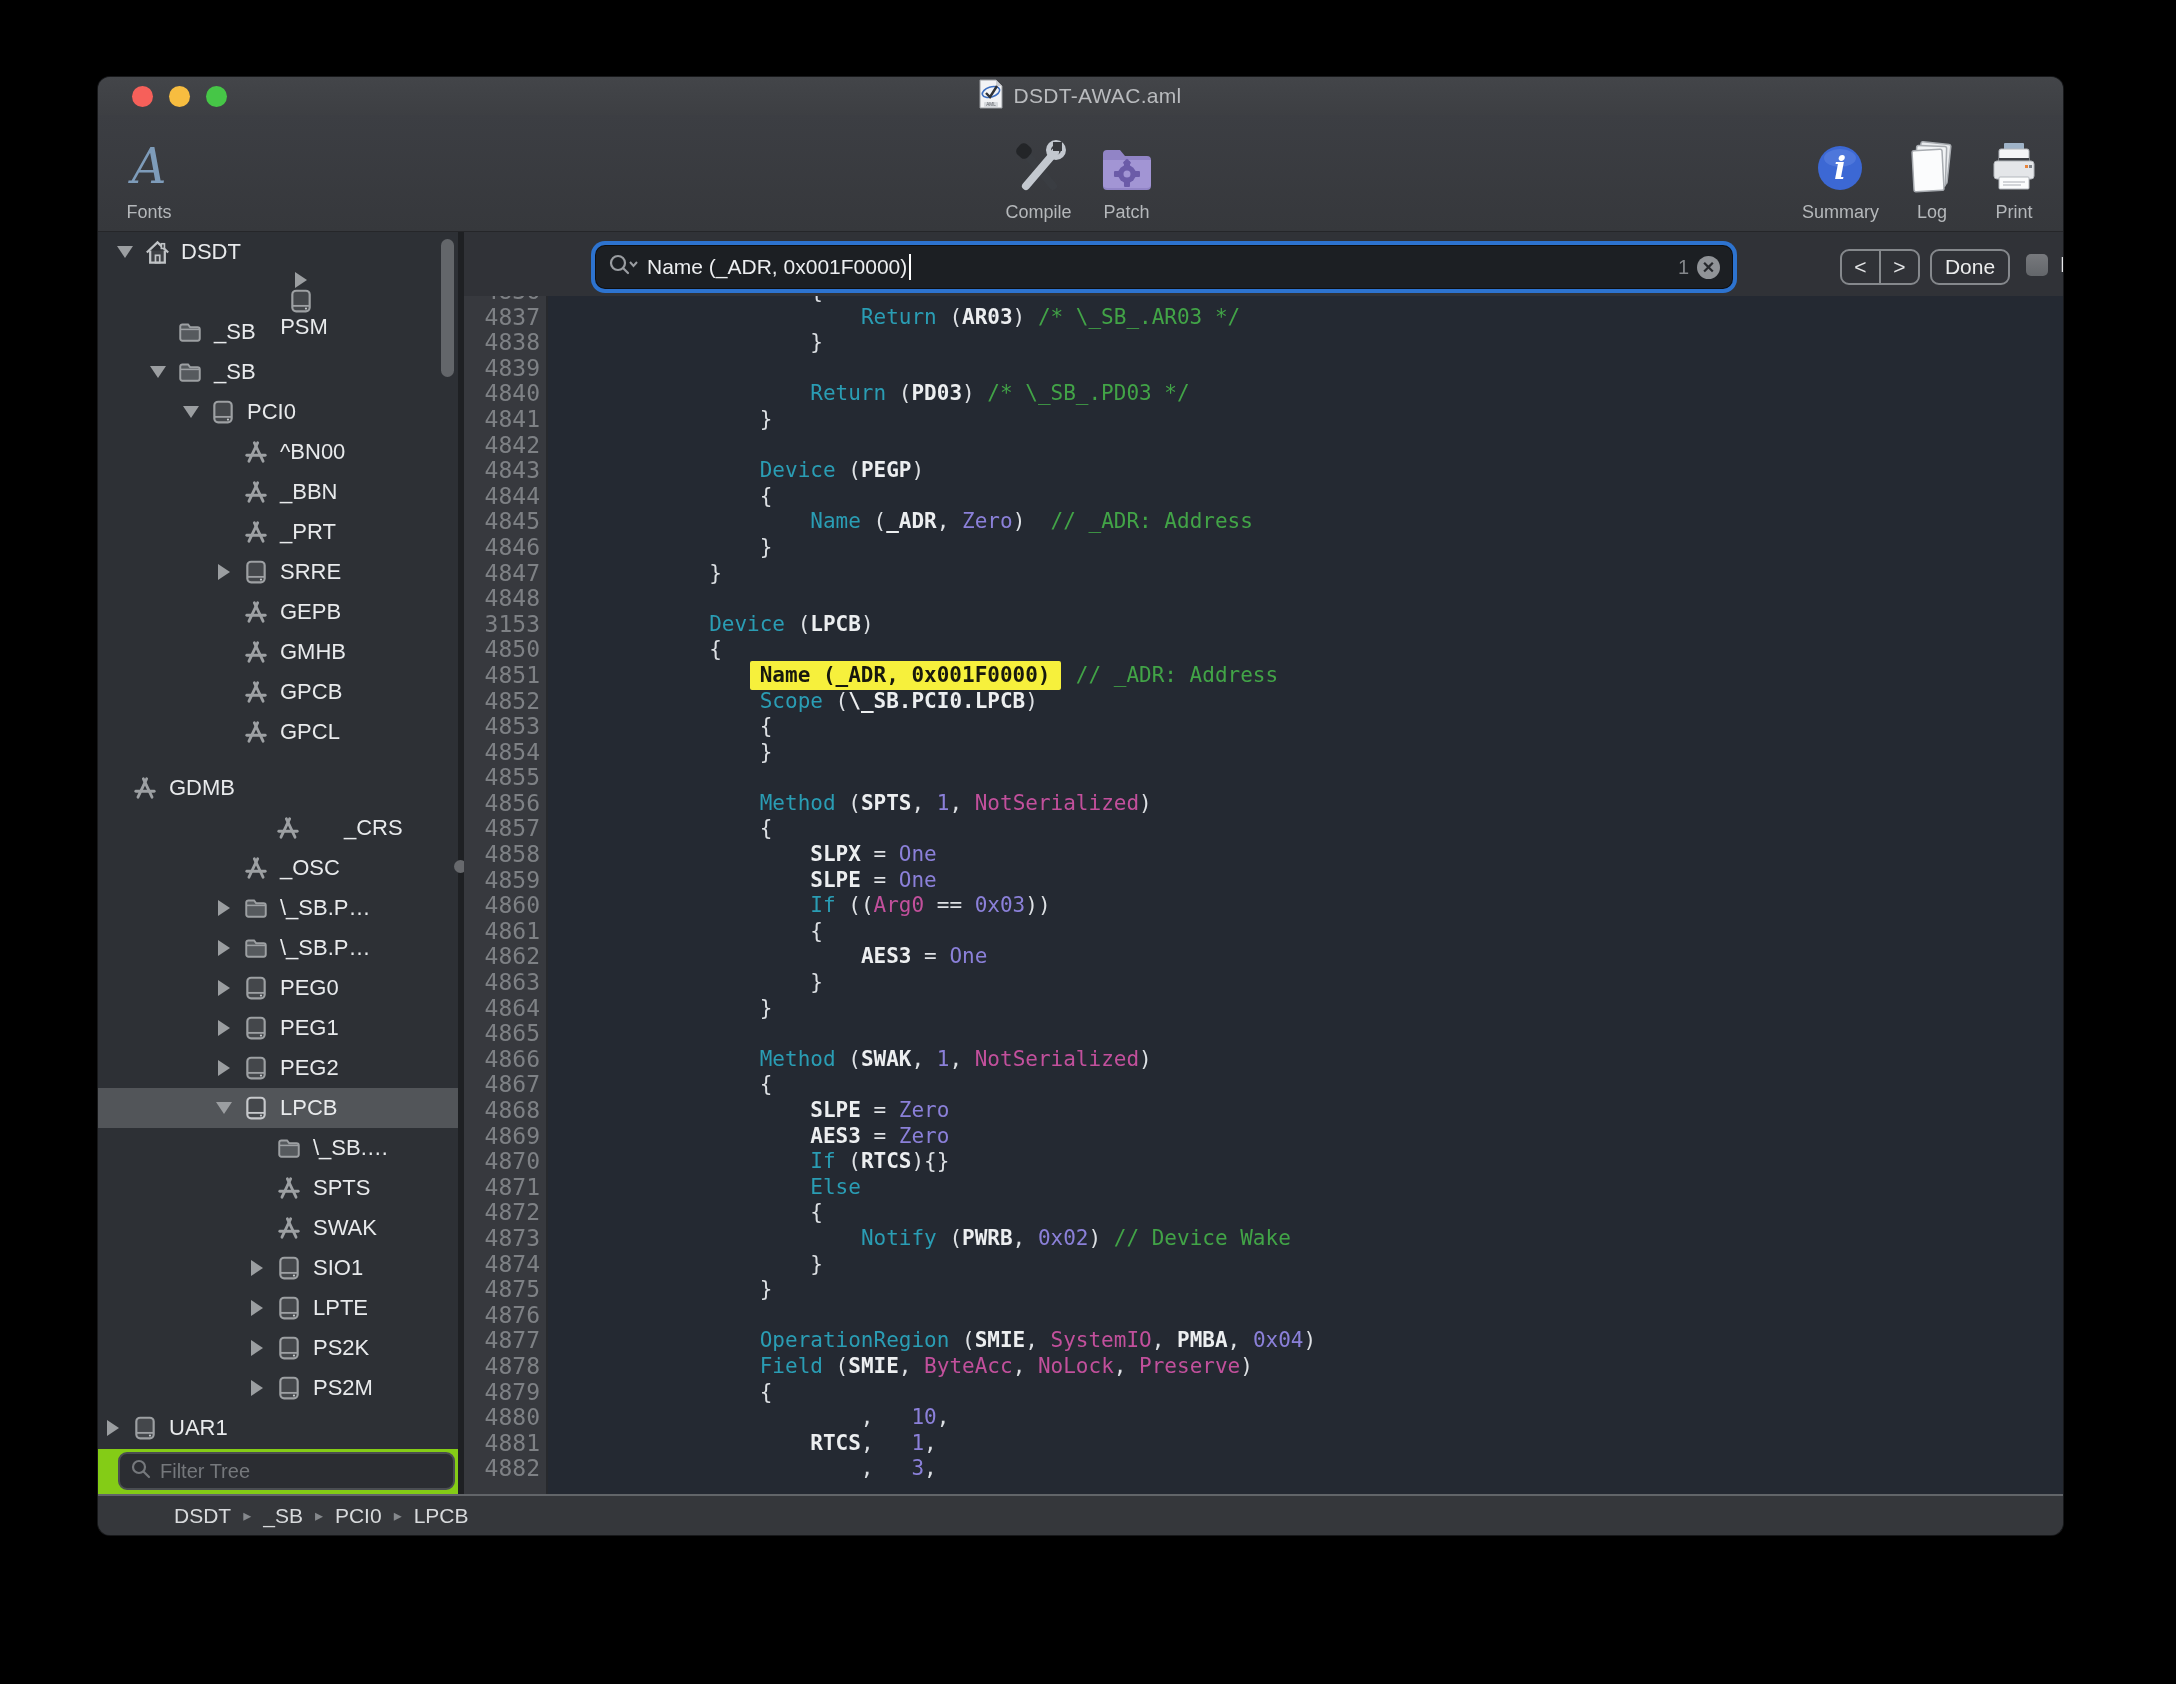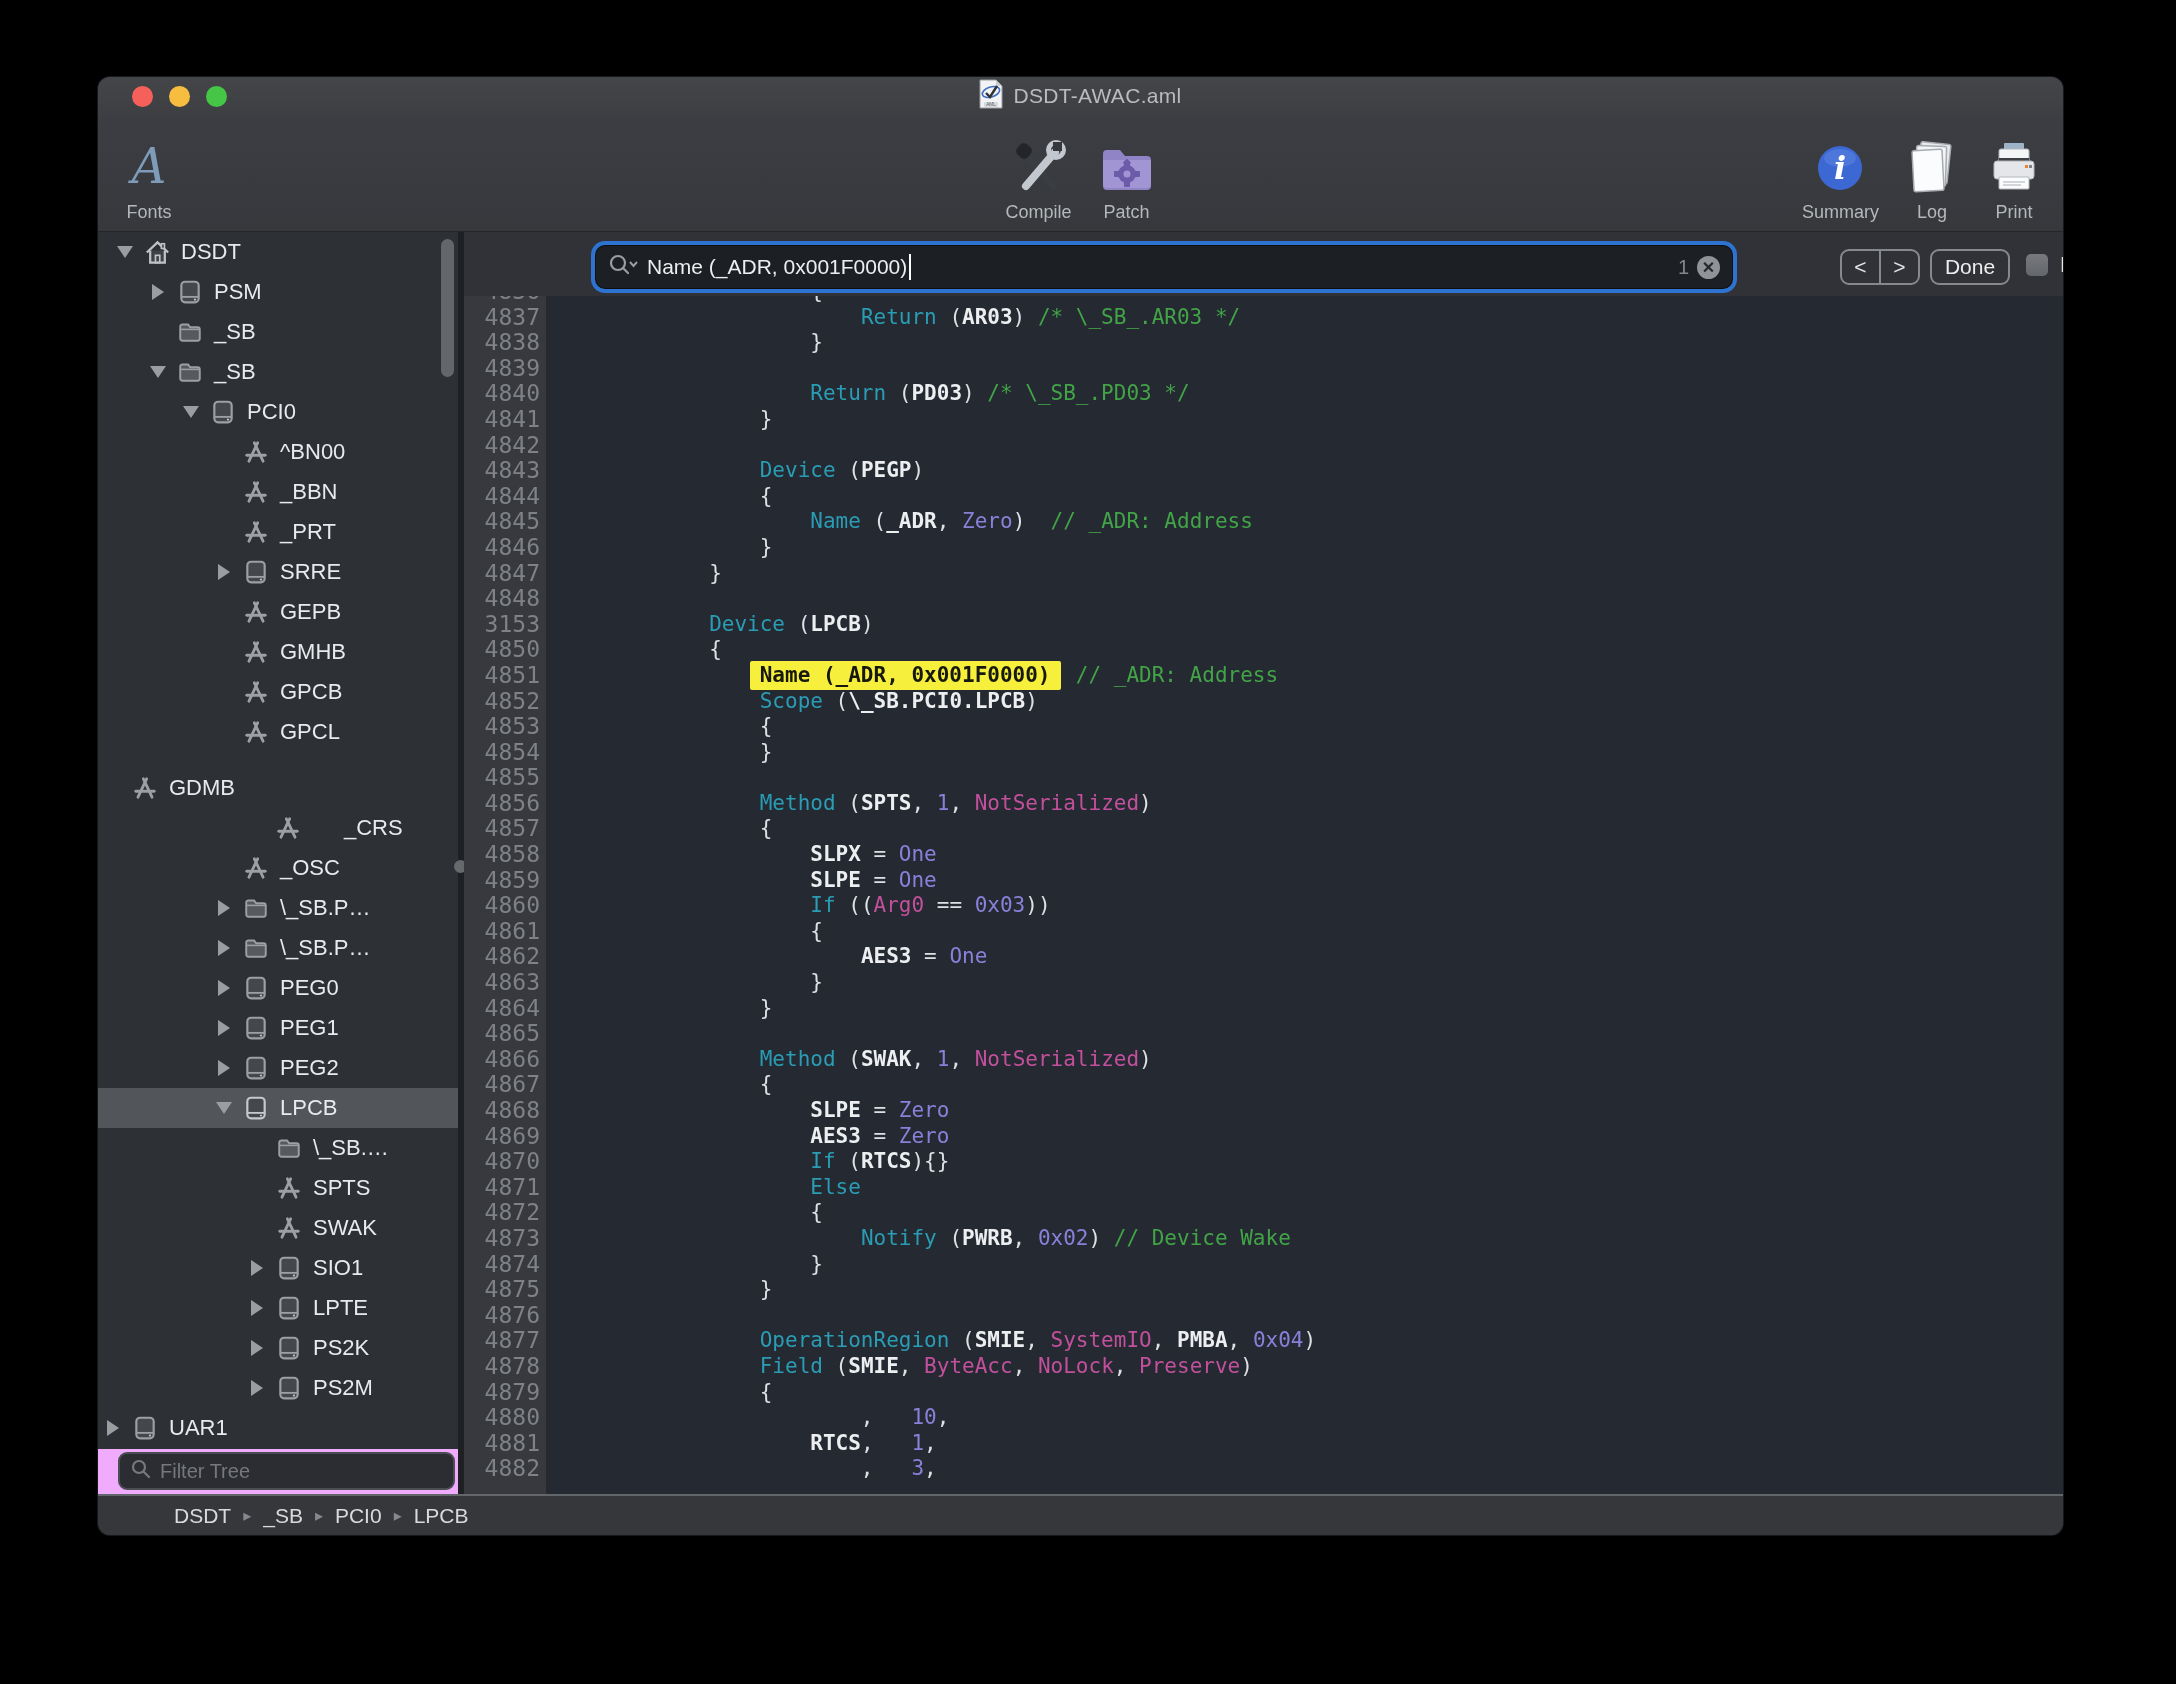--- a/index.html
+++ b/index.html
@@ -30,21 +30,21 @@
   .sidebar{position:absolute;left:0;top:0;width:360px;bottom:0;background:#2d3035;overflow:hidden;}
   .treewrap{position:absolute;left:0;top:0;right:0;height:1217px;overflow:hidden;}
   .trow{height:40px;display:flex;align-items:center;}
   .trow.sel{background:#525559;}
   .tri{width:30px;display:flex;justify-content:center;flex:none;}
   .tri-r{width:0;height:0;border-left:12px solid #9b9ea1;border-top:8px solid transparent;border-bottom:8px solid transparent;}
   .tri-d{width:0;height:0;border-top:12px solid #9b9ea1;border-left:8px solid transparent;border-right:8px solid transparent;}
   .ticn{width:34px;flex:none;display:flex;justify-content:center;align-items:center;}
   .tlbl{font-size:22px;color:#e8eaec;margin-left:7px;white-space:nowrap;}
   .sb-thumb{position:absolute;left:343px;top:7px;width:13px;height:138px;border-radius:7px;background:#63666a;}
-  .filterzone{position:absolute;left:0;right:0;bottom:0;height:45px;background:#f0abfc;}
+  .filterzone{position:absolute;left:0;right:0;bottom:0;height:45px;background:#84cc16;}
   .filterfield{position:absolute;left:20px;top:3px;width:337px;height:38px;border:2px solid #4a4d52;
     border-radius:9px;background:#2b2d32;display:flex;align-items:center;padding-left:10px;gap:8px;}
   .filterph{font-size:20px;color:#75787c;}
   .vdivider{position:absolute;left:360px;top:0;width:6px;bottom:0;background:#1e2023;}
   .divdot{position:absolute;left:-4px;top:628px;width:13px;height:13px;border-radius:50%;background:#67696d;}
   .rightpane{position:absolute;left:366px;top:0;right:0;bottom:0;background:#303237;}
   
   .searchrow{position:absolute;left:0;top:0;right:0;height:64px;background:#303237;}
   .sfield{position:absolute;left:132px;top:14px;width:1136px;height:42px;background:#1c1f23;
     border-radius:9px;box-shadow:0 0 0 1px #0e0f11, 0 0 0 5px #2d73cf;display:flex;align-items:center;padding:0 12px;}
@@ -202,21 +202,21 @@
             <span class="ticn">
               <svg width="27" height="27" viewBox="0 0 24 24">
     <path d="M2.5 12 L12 3 L21.5 12" fill="none" stroke="#c0c3c6" stroke-width="2"></path>
     <path d="M5.5 10.2 V21 H18.5 V10.2" fill="#3e4145" stroke="#c0c3c6" stroke-width="2"></path>
     <rect x="10.2" y="14.5" width="3.8" height="6.5" fill="none" stroke="#c0c3c6" stroke-width="1.5"></rect>
     <rect x="15.4" y="4.2" width="2.8" height="4.2" fill="#3e4145" stroke="#c0c3c6" stroke-width="1.4"></rect>
               </svg>
             </span>
             <span class="tlbl">DSDT</span>
           </div>
-          <div class="trow" style="padding-left: 45px;">
+          <div class="trow" style="padding-left: 45px; flex-direction: column;">
             <span class="tri">
               <span class="tri-r"></span>
             </span>
             <span class="ticn">
               <svg width="26" height="26" viewBox="0 0 24 24">
     <rect x="4" y="2.5" width="16" height="19" rx="3.5" fill="#44474b" stroke="#9da0a3" stroke-width="2"></rect>
     <line x1="4.5" y1="16.5" x2="19.5" y2="16.5" stroke="#9da0a3" stroke-width="1.7"></line>
     <circle cx="16.6" cy="19" r="1" fill="#c3c6c9"></circle>
               </svg>
             </span>

